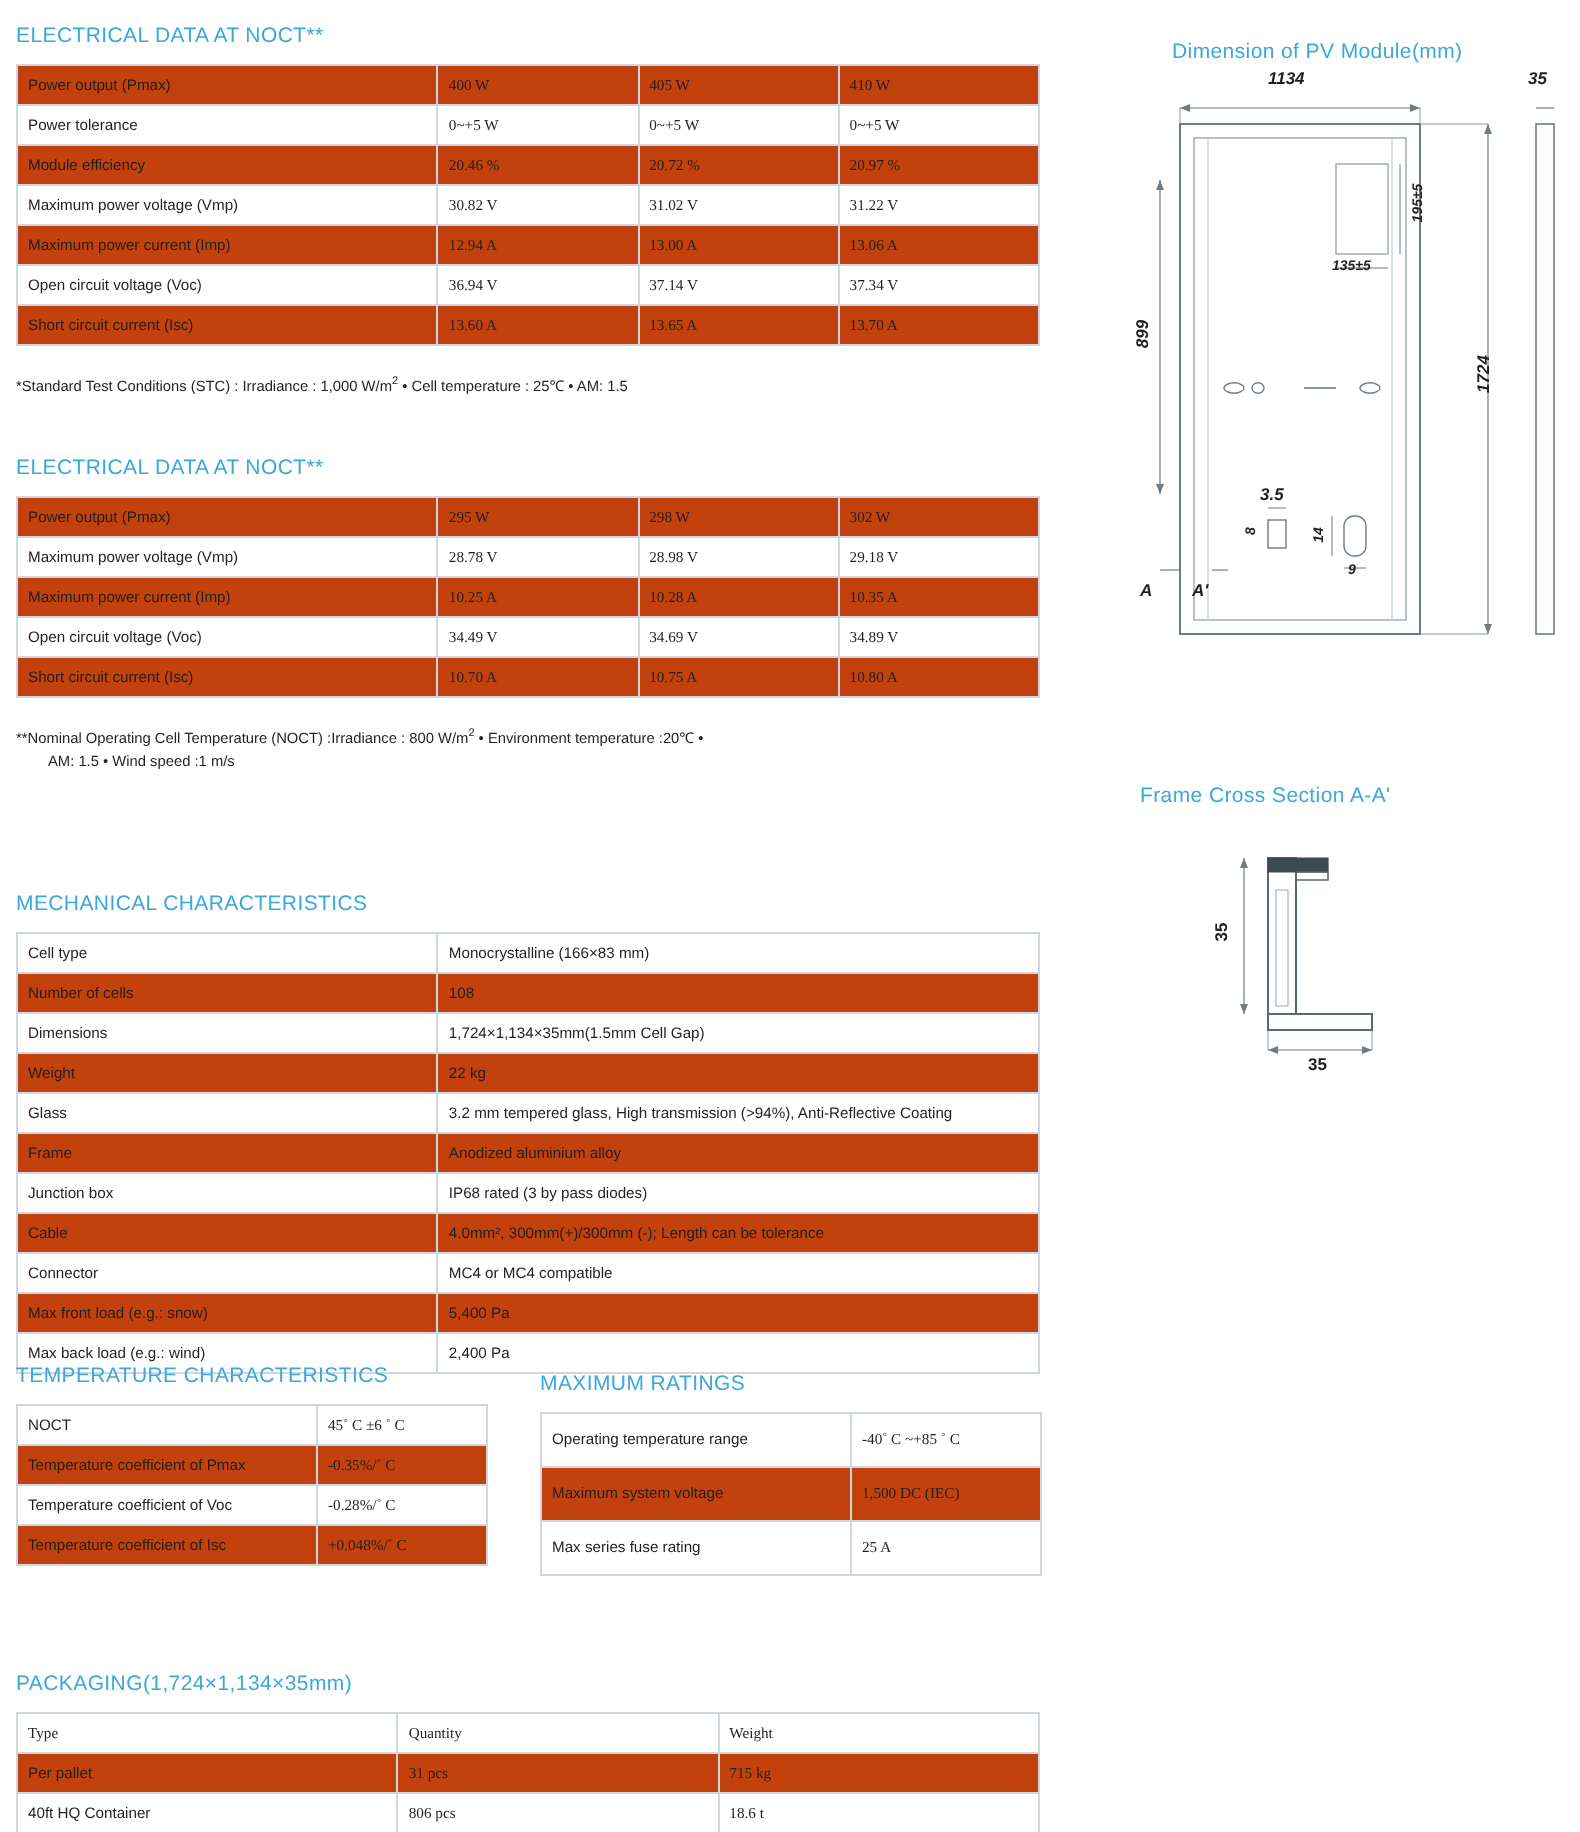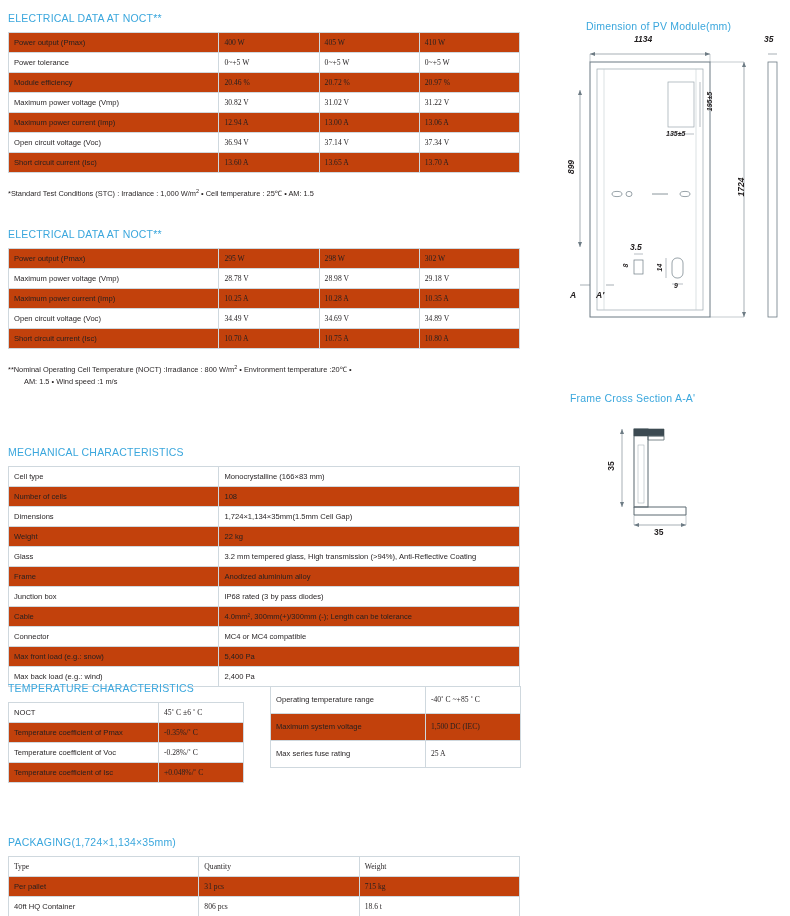--- a/index.html
+++ b/index.html
@@ -303,20 +303,21 @@
           </tr>
           <tr class="row-alt">
             <td>Temperature coefficient of Isc</td>
             <td class="ctr">+0.048%/˚ C</td>
           </tr>
         </tbody>
       </table>
     </div>
 
     <div id="sec-max">
+      <div class="sec-title title-gap">MAXIMUM RATINGS</div>
       <table class="dt">
         <colgroup>
             <col style="width:155px">
             <col style="width:95px">
           </colgroup>
         <tbody>
           <tr>
             <td style="height:20px">Operating temperature range</td>
             <td class="ctr" style="height:20px">-40˚ C ~+85 ˚ C</td>
           </tr>

